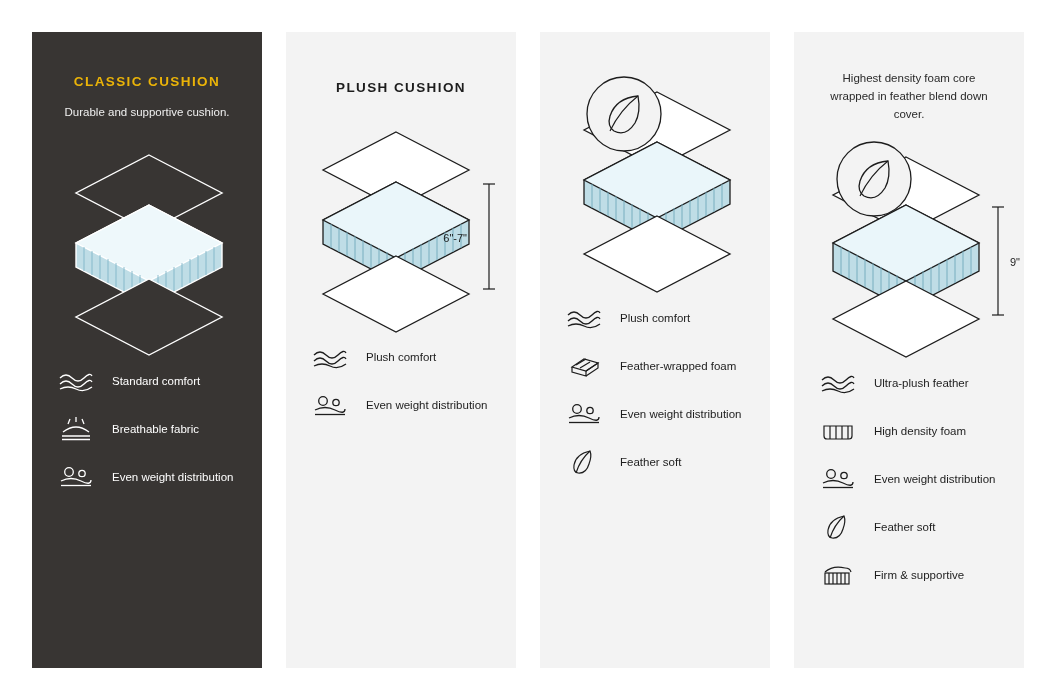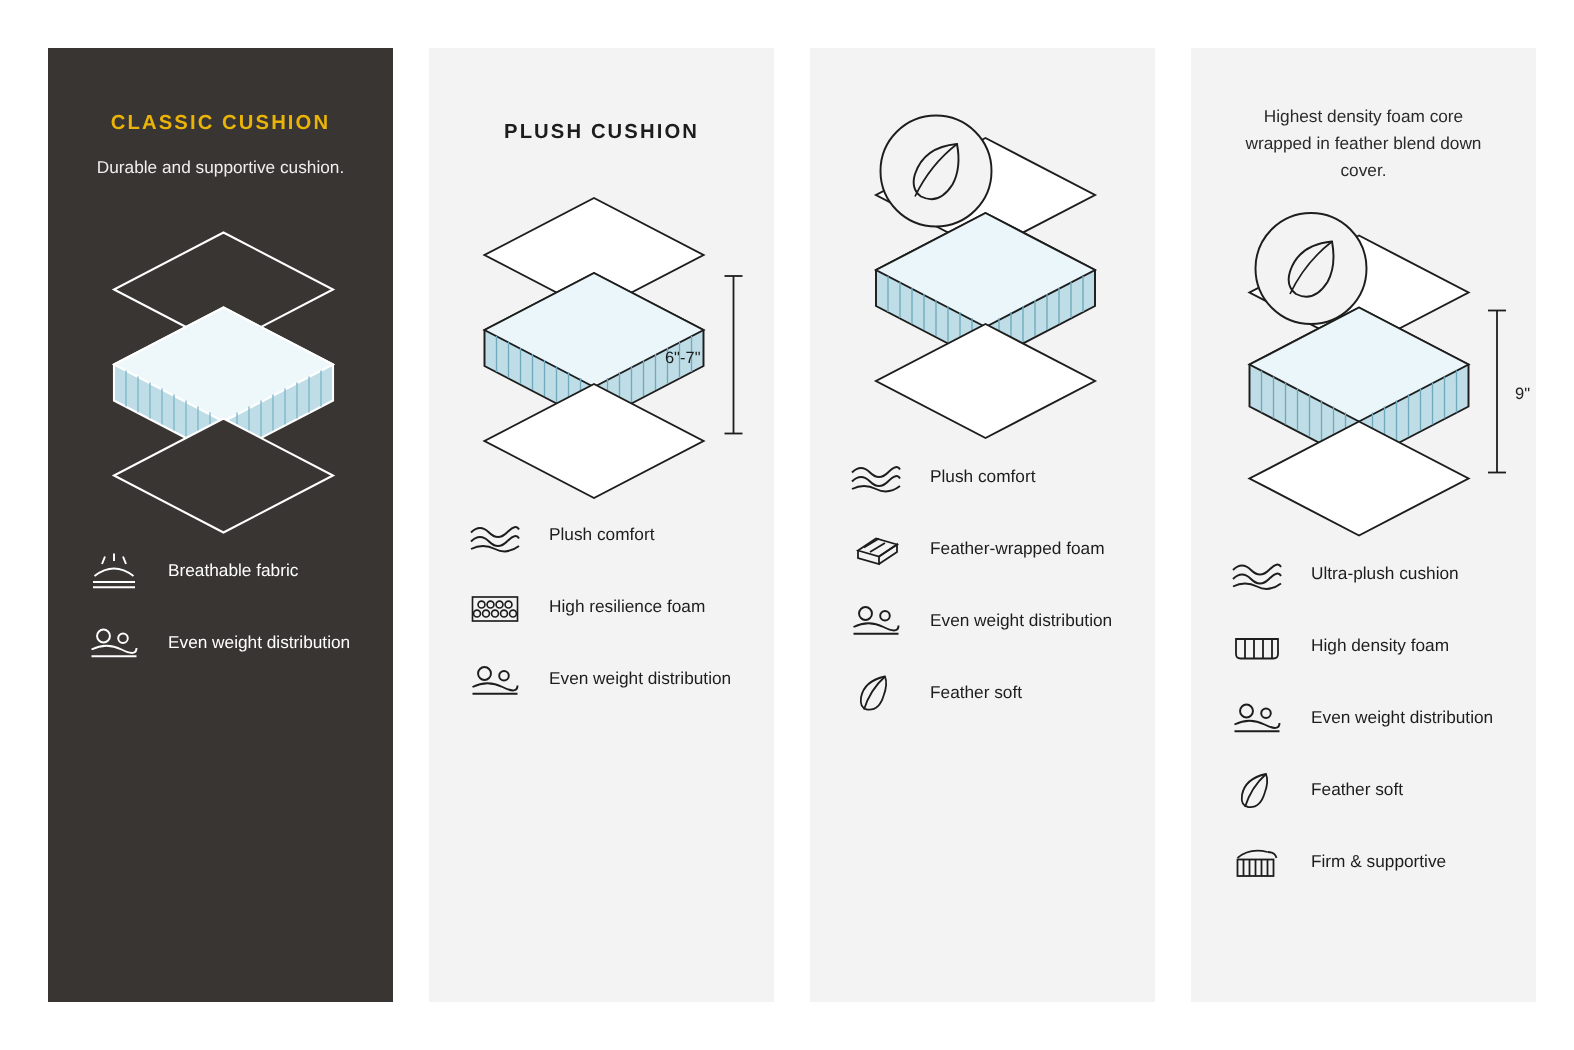--- a/index.html
+++ b/index.html
@@ -135,20 +135,30 @@
               <line x1="144" y1="128" x2="144" y2="152"></line>
             <line x1="152" y1="124" x2="152" y2="148"></line>
               <line x1="160" y1="120" x2="160" y2="144"></line>
           </g>
 
           <path d="M95 152 L168 190 L95 228 L22 190 Z" fill="#383533" stroke="#ffffff" stroke-width="1.4"></path>
         </svg>
       </div>
 
       <div class="features">
+        <div class="feature">
+          <span class="ficon">
+            <svg width="36" height="22" viewBox="0 0 36 22" fill="none" stroke="#ffffff" stroke-width="1.3">
+              <path d="M2 8 Q8 2 14 8 T26 8 T34 6"></path>
+              <path d="M2 14 Q8 8 14 14 T26 14 T34 12"></path>
+              <path d="M2 19 Q10 15 18 19 T34 17"></path>
+            </svg>
+          </span>
+          <span class="flabel">Standard comfort</span>
+        </div>
         <div class="feature">
           <span class="ficon">
             <svg width="36" height="26" viewBox="0 0 36 26" fill="none" stroke="#ffffff" stroke-width="1.3">
               <path d="M10 8 l2 -5 M18 6 l0 -5 M26 8 l-2 -5"></path>
               <path d="M5 16 q13 -10 26 0"></path>
               <path d="M4 20 h28 M4 23.5 h28"></path>
             </svg>
           </span>
           <span class="flabel">Breathable fabric</span>
         </div>
@@ -210,37 +220,20 @@
             <svg width="36" height="22" viewBox="0 0 36 22" fill="none" stroke="#1d1d1d" stroke-width="1.3">
               <path d="M2 8 Q8 2 14 8 T26 8 T34 6"></path>
               <path d="M2 14 Q8 8 14 14 T26 14 T34 12"></path>
               <path d="M2 19 Q10 15 18 19 T34 17"></path>
             </svg>
           </span>
           <span class="flabel">Plush comfort</span>
         </div>
         <div class="feature">
           <span class="ficon">
-            <svg width="36" height="26" viewBox="0 0 36 26" fill="none" stroke="#1d1d1d" stroke-width="1.1">
-              <rect x="3" y="5" width="30" height="16"></rect>
-              <circle cx="9" cy="10" r="2.3"></circle>
-                <circle cx="15" cy="10" r="2.3"></circle>
-              <circle cx="21" cy="10" r="2.3"></circle>
-                <circle cx="27" cy="10" r="2.3"></circle>
-              <circle cx="12" cy="16" r="2.3"></circle>
-                <circle cx="18" cy="16" r="2.3"></circle>
-              <circle cx="24" cy="16" r="2.3"></circle>
-                <circle cx="6" cy="16" r="2.3"></circle>
-              <circle cx="30" cy="16" r="2.3"></circle>
-            </svg>
-          </span>
-          <span class="flabel">High resilience foam</span>
-        </div>
-        <div class="feature">
-          <span class="ficon">
             <svg width="36" height="26" viewBox="0 0 36 26" fill="none" stroke="#1d1d1d" stroke-width="1.3">
               <circle cx="11" cy="8" r="4.3"></circle>
               <circle cx="24" cy="9.5" r="3.2"></circle>
               <path d="M3 17 q10 -5 20 0 t10 -1"></path>
               <path d="M3 21.5 h30"></path>
             </svg>
           </span>
           <span class="flabel">Even weight distribution</span>
         </div>
       </div>
@@ -373,21 +366,21 @@
 
       <div class="features">
         <div class="feature">
           <span class="ficon">
             <svg width="36" height="22" viewBox="0 0 36 22" fill="none" stroke="#1d1d1d" stroke-width="1.3">
               <path d="M2 8 Q8 2 14 8 T26 8 T34 6"></path>
               <path d="M2 14 Q8 8 14 14 T26 14 T34 12"></path>
               <path d="M2 19 Q10 15 18 19 T34 17"></path>
             </svg>
           </span>
-          <span class="flabel">Ultra-plush cushion</span>
+          <span class="flabel">Ultra-plush feather</span>
         </div>
         <div class="feature">
           <span class="ficon">
             <svg width="36" height="26" viewBox="0 0 36 26" fill="none" stroke="#1d1d1d" stroke-width="1.2">
               <path d="M4 8 h28 v10 q0 3 -3 3 h-22 q-3 0 -3 -3 Z"></path>
               <path d="M10 8 v13 M16 8 v13 M22 8 v13 M28 8 v13"></path>
             </svg>
           </span>
           <span class="flabel">High density foam</span>
         </div>

